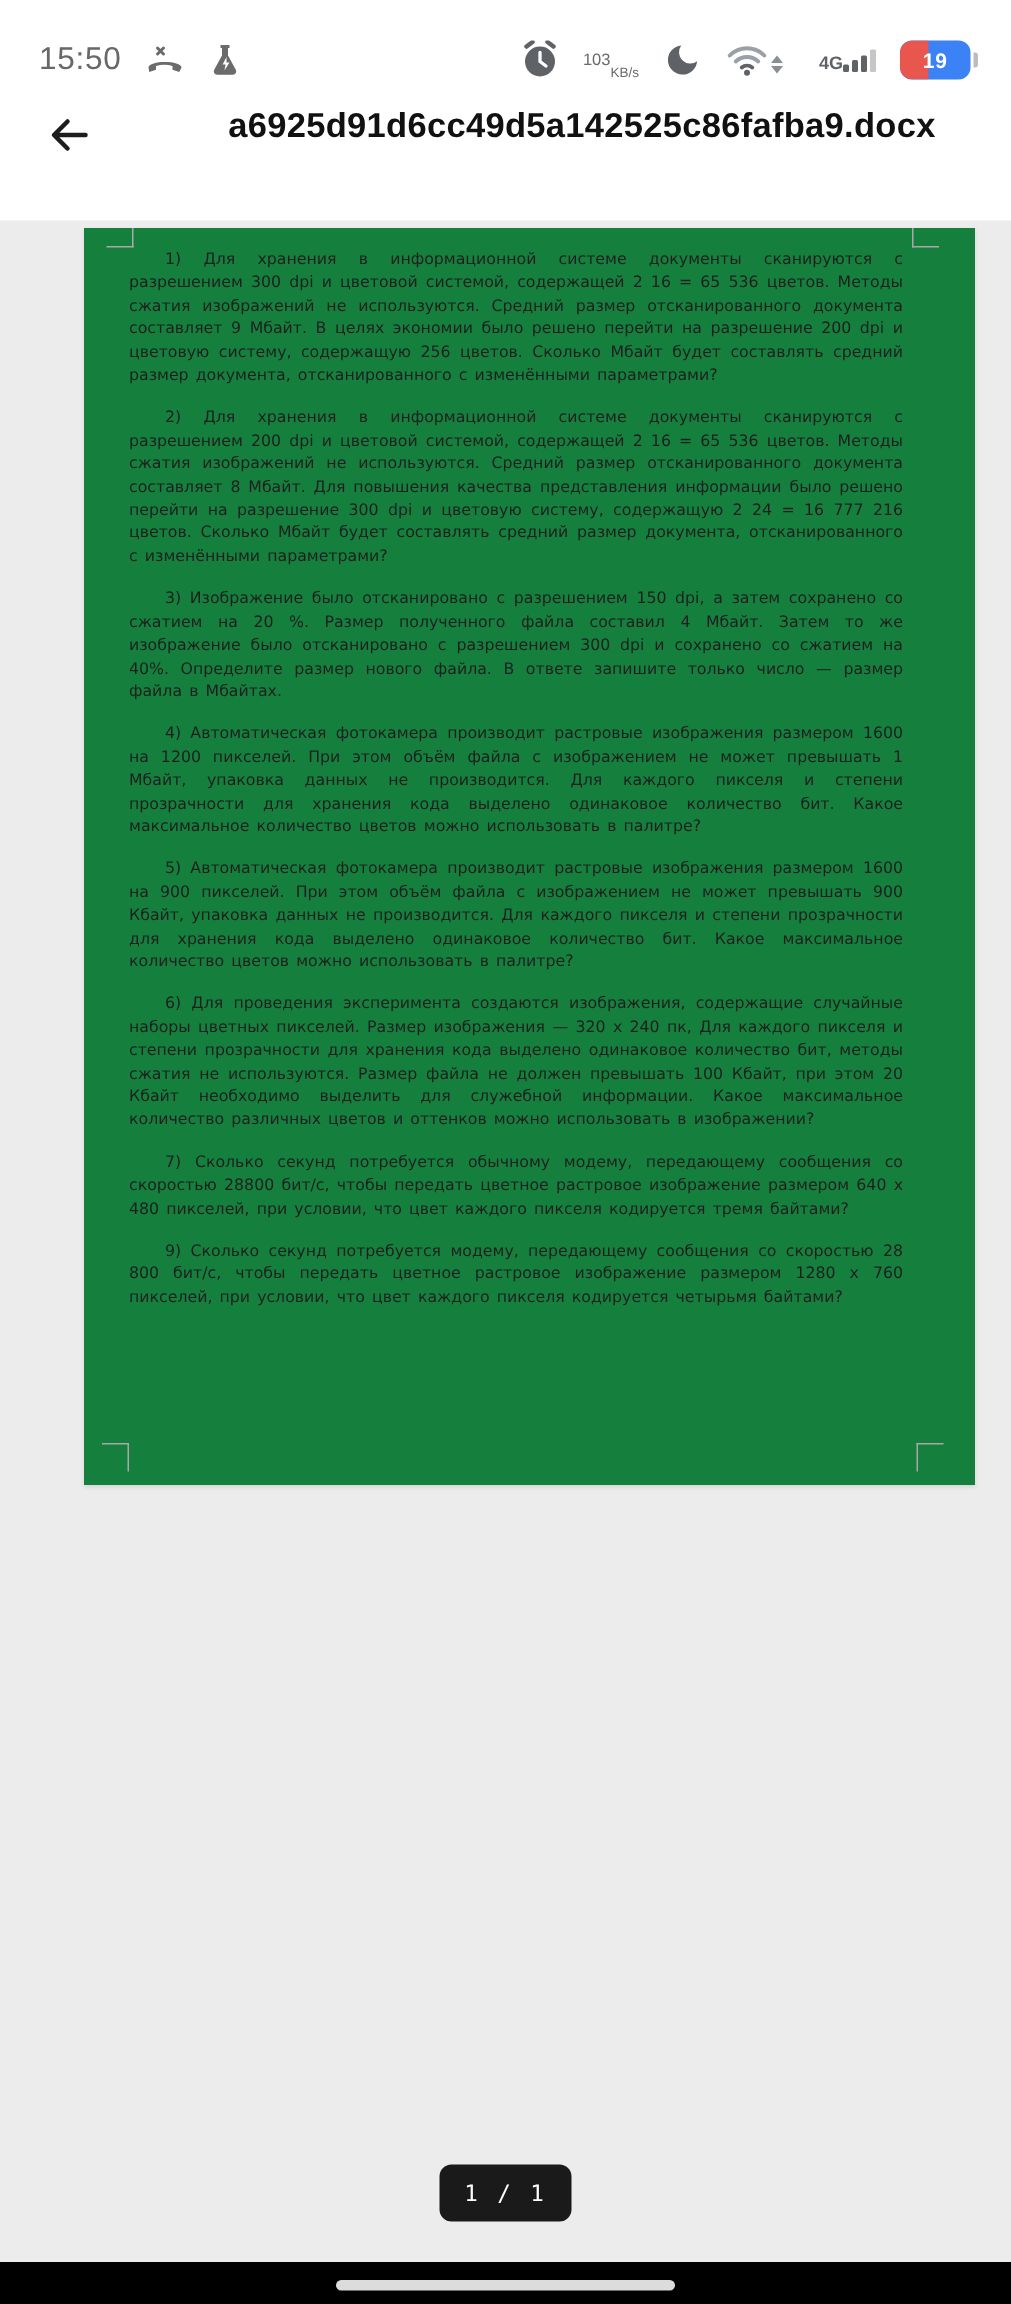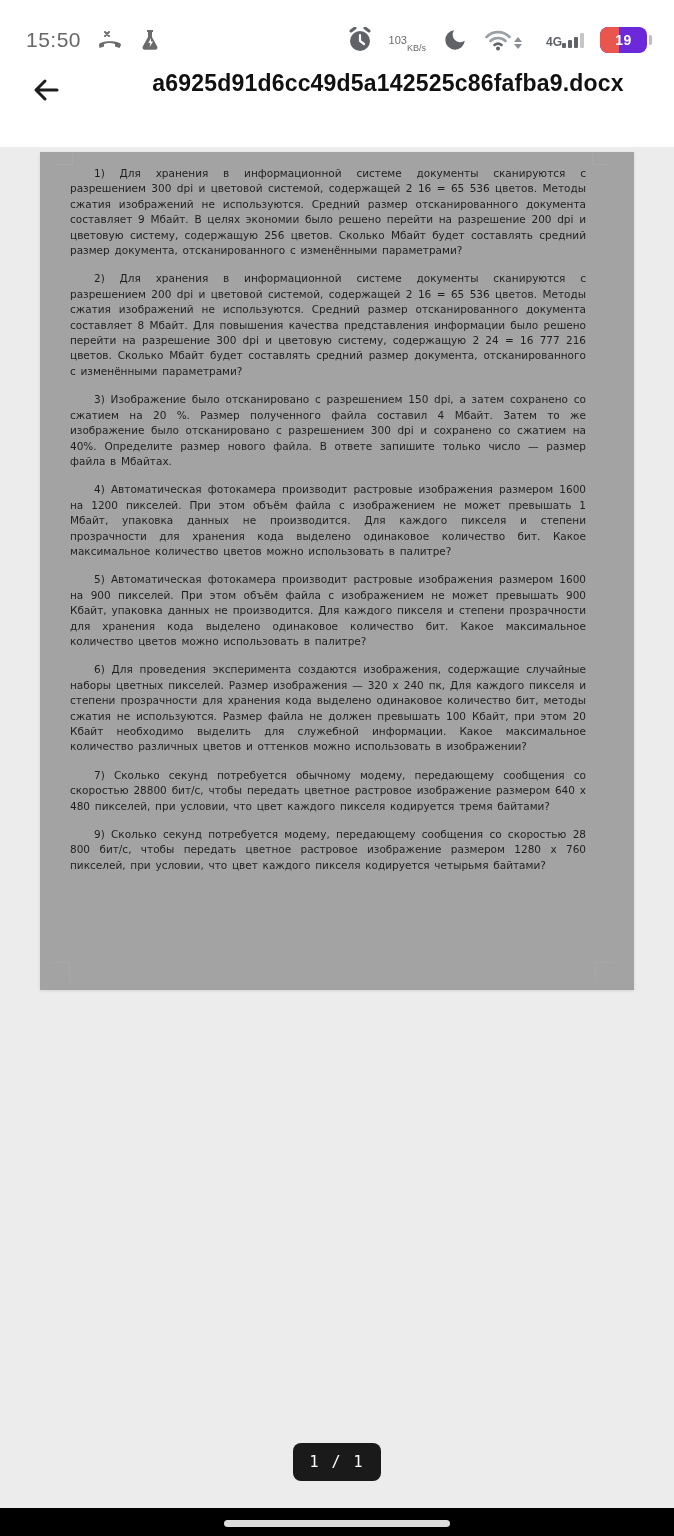--- a/index.html
+++ b/index.html
@@ -27,21 +27,21 @@
   .net-speed .spd-val { font-size: 11px; }
   .net-speed .spd-unit { font-size: 9px; margin-top: 16px; }
   .signal-wrap { display: flex; align-items: flex-end; line-height: 1; }
   .signal-label { font-size: 12px; font-weight: bold; color: #5f6368; margin-left: 8px; }
   .signal-bars { display: flex; align-items: flex-end; gap: 2px; margin-top: 1px; }
   .signal-bars i { display: block; width: 4px; background: #5f6368; border-radius: 1px; }
   .signal-bars i.b1 { height: 5px; } .signal-bars i.b2 { height: 8px; }
   .signal-bars i.b3 { height: 11px; } .signal-bars i.b4 { height: 15px; background: #c6c6c6; }
   .battery { display: flex; align-items: center; }
   .battery-body {
-    width: 47px; height: 26px; border-radius: 8px; background: #6d28d9;
+    width: 47px; height: 26px; border-radius: 8px; background: #3b82f6;
     position: relative; overflow: hidden; padding-left: 36px;
   }
   .battery-fill { position: absolute; left: 0; top: 0; bottom: 0; width: 40%; background: #e8564d; border-radius: 8px 0 0 8px; }
   .battery-text {
     position: absolute; inset: 0; display: flex; align-items: center; justify-content: center;
     color: #ffffff; font-size: 14px; font-weight: bold; letter-spacing: 0.5px;
   }
   .battery-tip { width: 3px; height: 10px; background: #bdbdbd; border-radius: 0 2px 2px 0; margin-left: 2px; }
   .wifi-group { display: flex; align-items: flex-end; gap: 2px; }
   .wifi-arrows { display: flex; flex-direction: column; gap: 2px; margin-bottom: 2px; }
@@ -70,23 +70,23 @@
   }
 
   
   .viewer {
     position: relative;
     height: 1361px;
     background: #ececec;
   }
   .doc-page {
     position: absolute;
-    left: 40px; top: 5px;
+    left: 56px; top: 5px;
     width: 594px; height: 838px;
-    background: #a3a3a3;
+    background: #15803d;
     box-shadow: 0 1px 3px rgba(0,0,0,0.10);
   }
   .doc-text {
     position: absolute;
     left: 30px; right: 48px; top: 14px;
     color: #1f1f1f;
     font-family: "DejaVu Sans", sans-serif;
   }
   .doc-text p {
     font-size: 10.5px;

